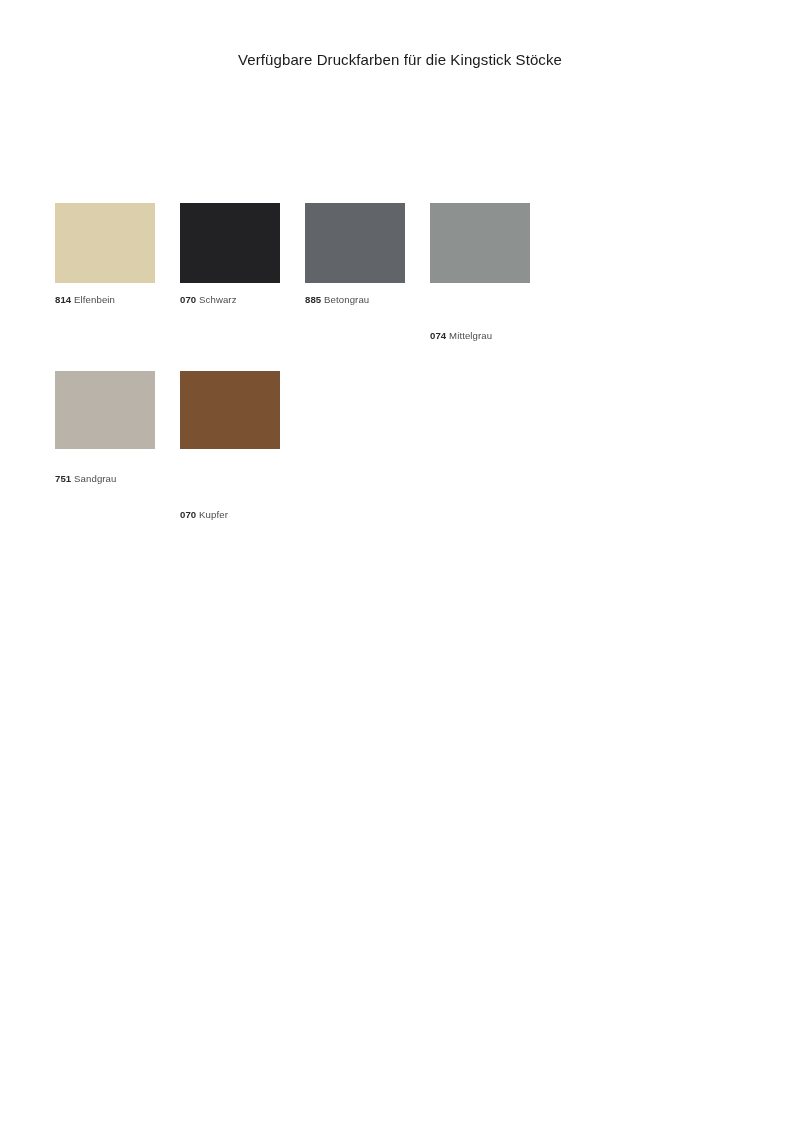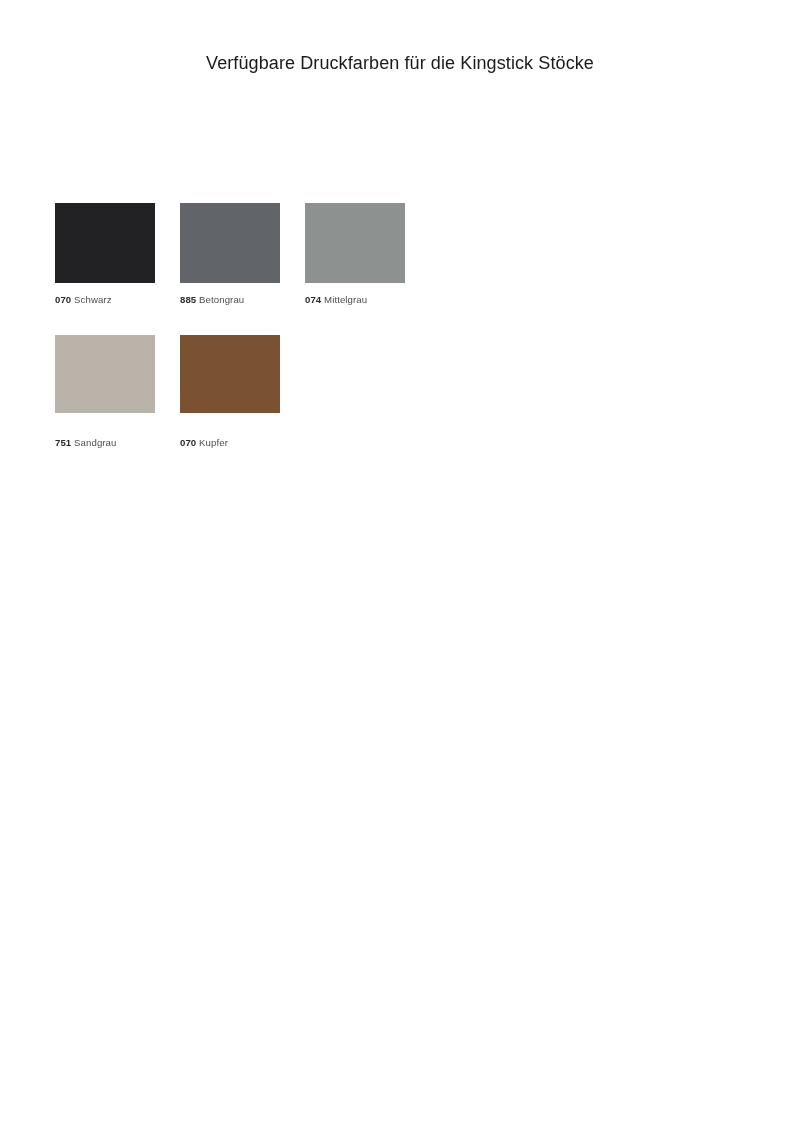--- a/index.html
+++ b/index.html
@@ -20,21 +20,21 @@
     position: absolute;
     inset: 0;
     background: #ffffff;
   }
   .page-title {
     position: absolute;
     top: 41px;
     left: 0;
     width: 800px;
     text-align: center;
-    font-size: 18px;
+    font-size: 15px;
     font-weight: 400;
     color: #1a1a1a;
     letter-spacing: 0.1px;
     white-space: nowrap;
   }
   .swatch-grid {
     position: absolute;
     top: 203px;
     left: 55px;
     width: 700px;
@@ -44,21 +44,21 @@
     flex-direction: row;
     align-items: flex-start;
   }
   .swatch-row.row-1 { margin-bottom: 29px; }
   .swatch-cell {
     width: 120px;
     margin-right: 5px;
     display: flex;
     flex-direction: column;
   }
-  .swatch-cell:last-child { margin-right: 0; }
+  .swatch-cell:last-child { margin-right: 0; gap: 36px; }
   .swatch-chip {
     width: 100px;
     height: 80px;
     display: block;
   }
   .row-2 .swatch-chip {
     height: 78px;
   }
   .swatch-label {
     margin-top: 11px;
@@ -83,20 +83,24 @@
 </head>
 <body>
 
 <div class="page">
 
   <h1 class="page-title">Verfügbare Druckfarben für die Kingstick Stöcke</h1>
 
   <div class="swatch-grid">
     <div class="swatch-row row-1">
         <div class="swatch-cell">
+          <div class="swatch-chip" style="background-color: rgb(220, 208, 172);"></div>
+          <div class="swatch-label"><span class="swatch-code">814</span> <span class="swatch-name">Elfenbein</span></div>
+        </div>
+        <div class="swatch-cell">
           <div class="swatch-chip" style="background-color: rgb(34, 34, 37);"></div>
           <div class="swatch-label"><span class="swatch-code">070</span> <span class="swatch-name">Schwarz</span></div>
         </div>
         <div class="swatch-cell">
           <div class="swatch-chip" style="background-color: rgb(97, 101, 106);"></div>
           <div class="swatch-label"><span class="swatch-code">885</span> <span class="swatch-name">Betongrau</span></div>
         </div>
         <div class="swatch-cell">
           <div class="swatch-chip" style="background-color: rgb(141, 146, 145);"></div>
           <div class="swatch-label"><span class="swatch-code">074</span> <span class="swatch-name">Mittelgrau</span></div>

